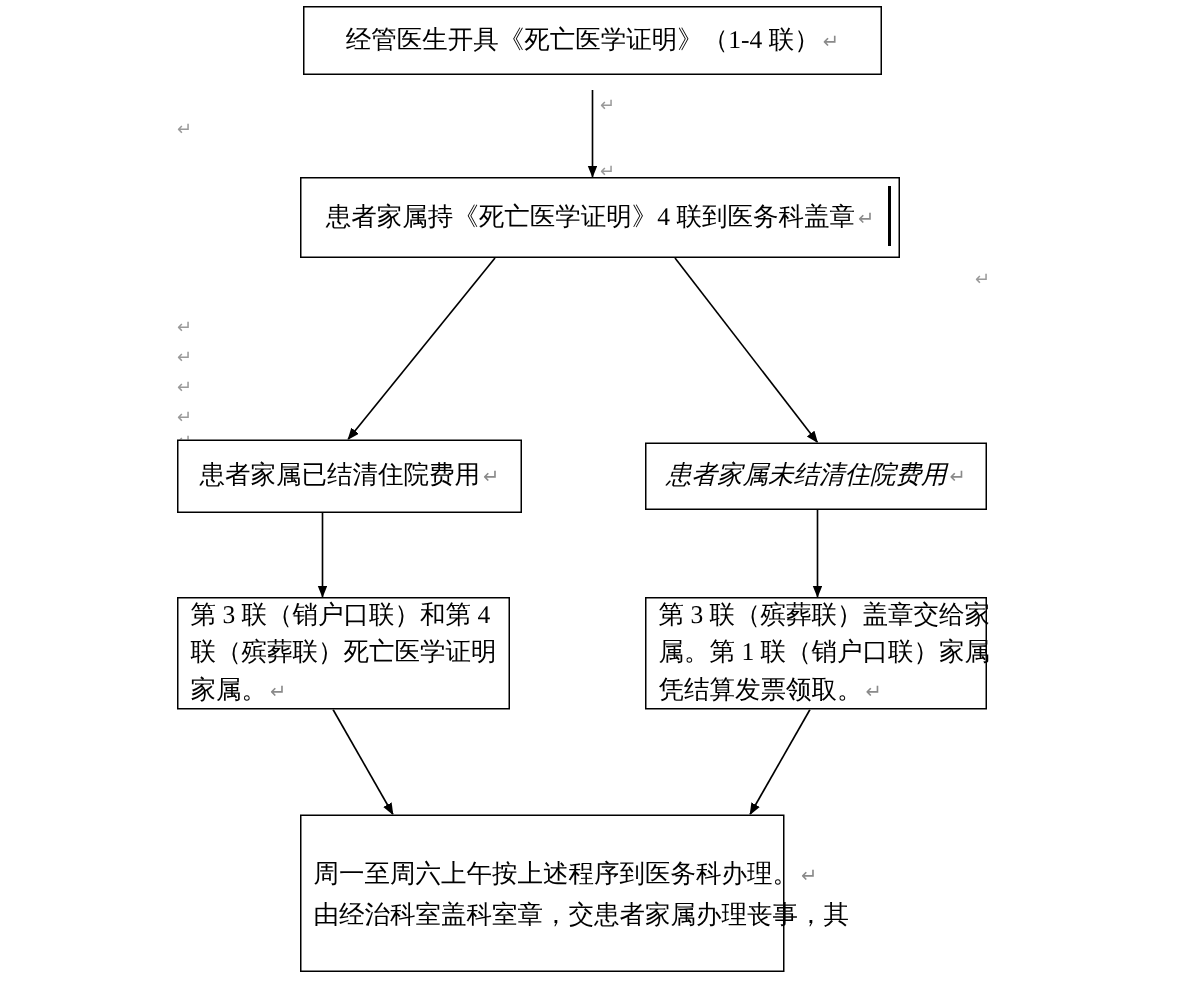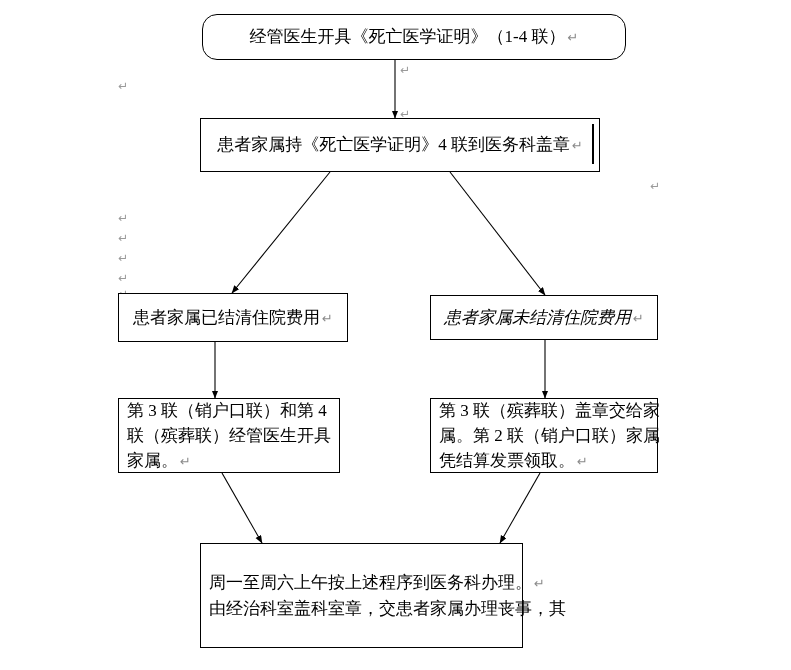--- a/index.html
+++ b/index.html
@@ -90,40 +90,40 @@
         <line x1="330" y1="172" x2="232" y2="293" marker-end="url(#arrowhead)" stroke="#000000"></line>
         <line x1="450" y1="172" x2="545" y2="295" marker-end="url(#arrowhead)" stroke="#000000"></line>
         <line x1="215" y1="338" x2="215" y2="398" marker-end="url(#arrowhead)" stroke="#000000"></line>
         <line x1="545" y1="340" x2="545" y2="398" marker-end="url(#arrowhead)" stroke="#000000"></line>
         <line x1="222" y1="473" x2="262" y2="543" marker-end="url(#arrowhead)" stroke="#000000"></line>
         <line x1="540" y1="473" x2="500" y2="543" marker-end="url(#arrowhead)" stroke="#000000"></line>
       </g>
   </svg>
 
   <div id="node-layer">
-      <div class="node center" style="left: 202px; top: 14px; width: 424px; height: 46px; border-radius: 15px;">
+      <div class="node center" style="left: 202px; top: 4px; width: 386px; height: 46px;">
         <div class="line">经管医生开具《死亡医学证明》（1-4 联）<span class="pmark">↵</span></div>
       </div>
       <div class="node center" style="left: 200px; top: 118px; width: 400px; height: 54px;">
         <div class="line">患者家属持《死亡医学证明》4 联到医务科盖章<span class="pmark">↵</span></div>
       </div>
       <div class="node center" style="left: 118px; top: 293px; width: 230px; height: 49px;">
         <div class="line">患者家属已结清住院费用<span class="pmark">↵</span></div>
       </div>
       <div class="node center" style="left: 430px; top: 295px; width: 228px; height: 45px; font-style: italic;">
         <div class="line">患者家属未结清住院费用<span class="pmark">↵</span></div>
       </div>
       <div class="node left" style="left: 118px; top: 398px; width: 222px; height: 75px;">
         <div class="line">第 3 联（销户口联）和第 4</div>
-        <div class="line">联（殡葬联）经管医生开具</div>
+        <div class="line">联（殡葬联）死亡医学证明</div>
         <div class="line">家属。<span class="pmark">↵</span></div>
       </div>
       <div class="node left" style="left: 430px; top: 398px; width: 228px; height: 75px;">
         <div class="line">第 3 联（殡葬联）盖章交给家</div>
-        <div class="line">属。第 2 联（销户口联）家属</div>
+        <div class="line">属。第 1 联（销户口联）家属</div>
         <div class="line">凭结算发票领取。<span class="pmark">↵</span></div>
       </div>
       <div class="node left" style="left: 200px; top: 543px; width: 323px; height: 105px;">
         <div class="line">周一至周六上午按上述程序到医务科办理。<span class="pmark">↵</span></div>
         <div class="line">由经治科室盖科室章，交患者家属办理丧事，其</div>
       </div>
     </div>
   <div id="mark-layer">
       <div class="margin-mark" style="left: 118px; top: 80px;">↵</div>
       <div class="margin-mark" style="left: 400px; top: 64px;">↵</div>

